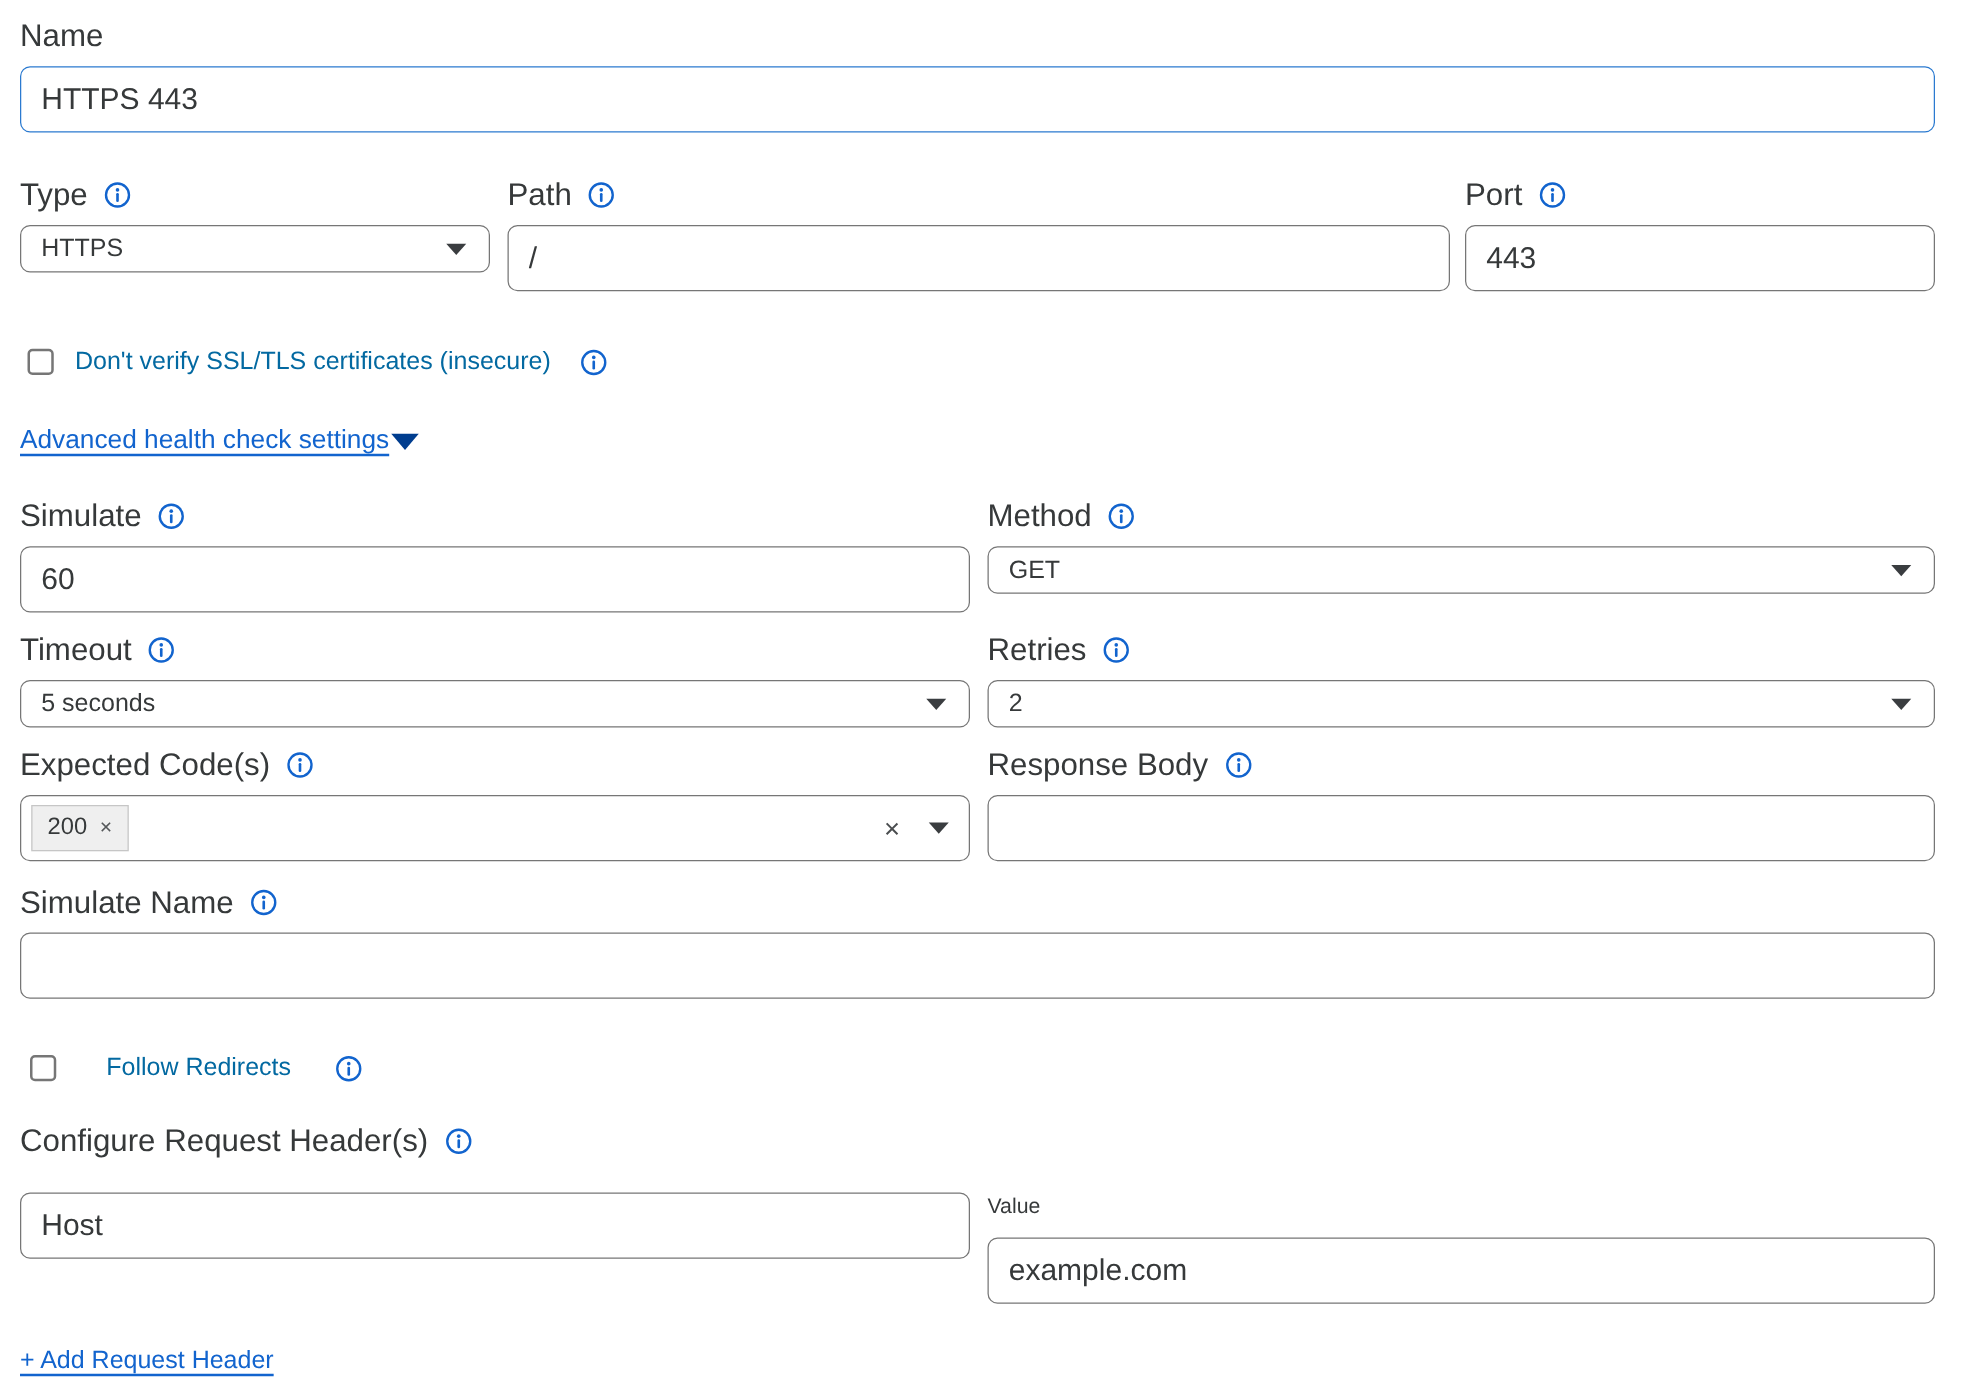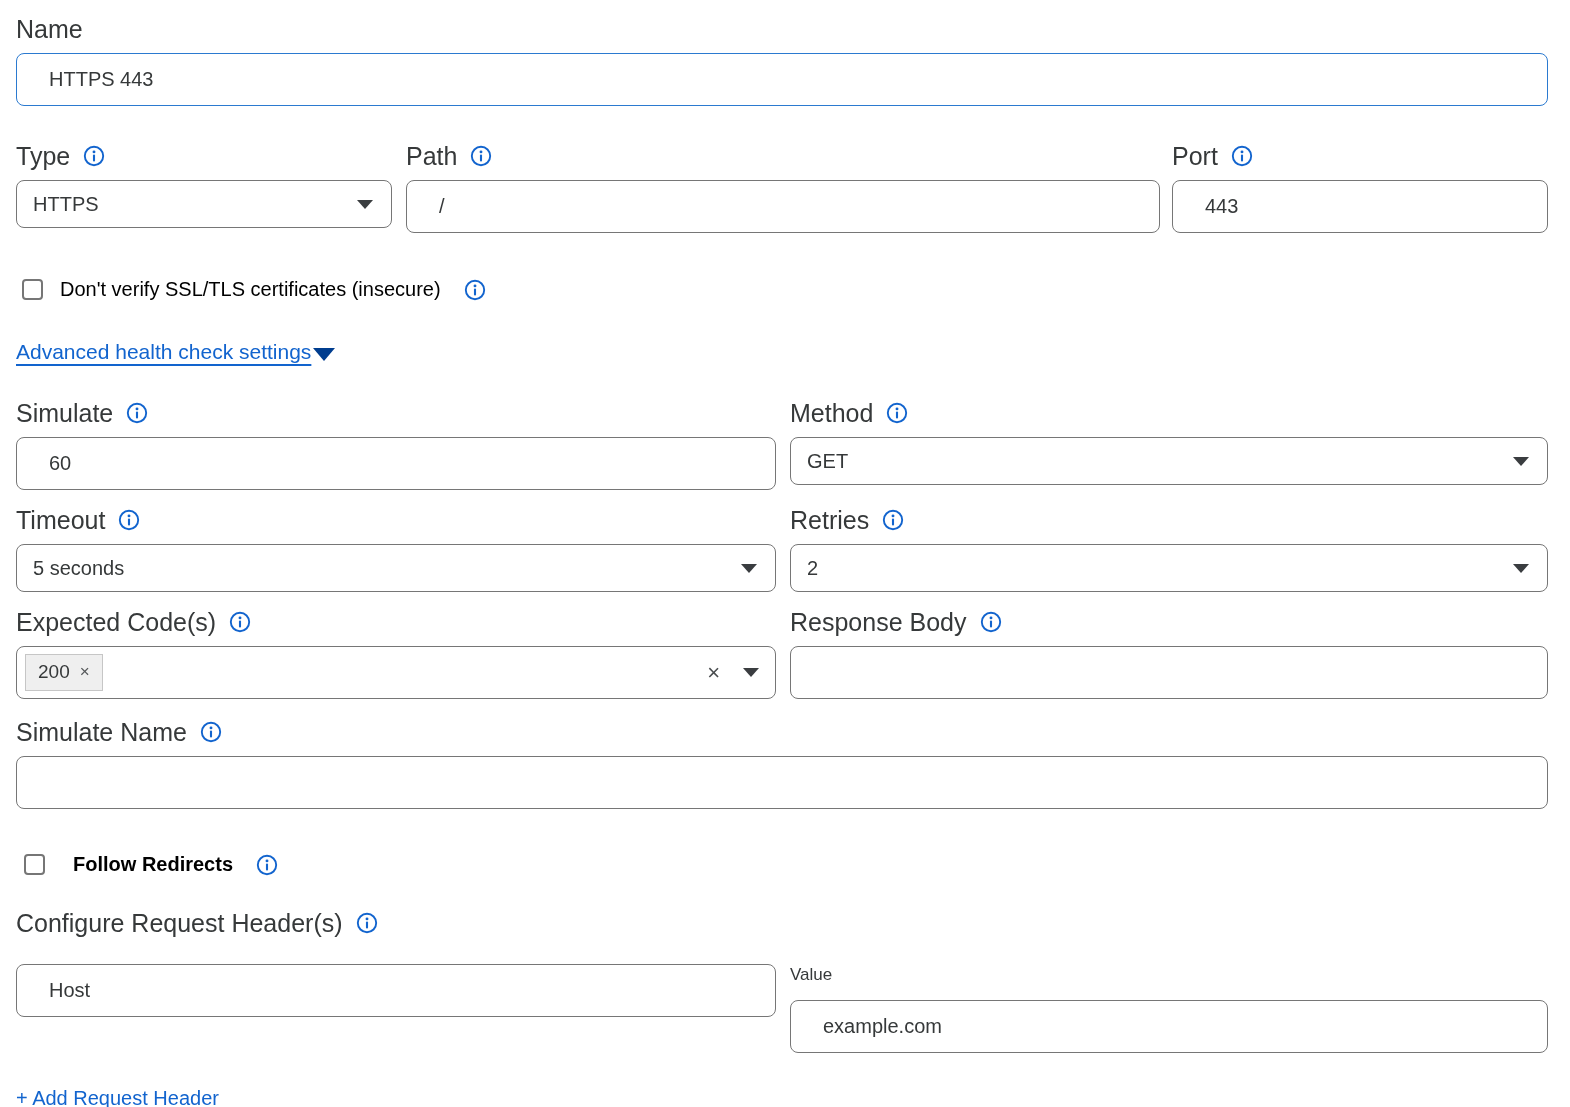--- a/index.html
+++ b/index.html
@@ -17,29 +17,29 @@
     font-size: 25px; color: #36393a; line-height: 26px;
     margin-bottom: 11px;
   }
   .sub-label {
     font-size: 17px; color: #36393a; line-height: 22px; margin-bottom: 14px;
   }
 
   .text-input {
     display: block; width: 100%; height: 53px;
     border: 1px solid #767676; border-radius: 8px;
-    padding: 0 32px; font-size: 20px; color: #36393a;
+    padding: 0 16px; font-size: 24px; color: #36393a;
     font-family: "Liberation Sans", sans-serif;
     background: #fff; outline: none;
   }
   .text-input.focused { border: 1px solid #2b7ad0; }
 
   .select-box {
     display: flex; align-items: center; justify-content: space-between;
-    width: 100%; height: 48px;
+    width: 100%; height: 38px;
     border: 1px solid #767676; border-radius: 8px;
     padding: 0 18px 0 16px; font-size: 20px; color: #36393a;
     background: #fff; cursor: pointer;
   }
   .caret {
     width: 0; height: 0;
     border-left: 8px solid transparent; border-right: 8px solid transparent;
     border-top: 9px solid #3a3d40;
   }
 
@@ -50,21 +50,21 @@
   .col-port { width: 376px; }
 
   .two-col { display: flex; gap: 14px; }
   .col-left  { width: 760px; }
   .col-right { width: 758px; }
 
   .checkbox {
     width: 21px; height: 21px; border: 2px solid #767676;
     border-radius: 4px; background: #fff; flex: 0 0 auto; cursor: pointer;
   }
-  .checkbox-row { display: flex; align-items: center; font-size: 20px; color: #000000; }
+  .checkbox-row { display: flex; align-items: center; font-size: 20px; color: #0369a1; }
 
   .info-icon { display: inline-flex; flex: 0 0 auto; cursor: pointer; }
 
   .link {
     color: #1264ce; font-size: 21px; text-decoration: underline;
     text-underline-offset: 5px; cursor: pointer;
   }
   .adv-caret {
     display: inline-block; vertical-align: middle; margin-left: 2px;
     width: 0; height: 0;
@@ -270,21 +270,21 @@
   <svg width="22" height="22" viewBox="0 0 22 22">
     <circle cx="11" cy="11" r="9.2" fill="none" stroke="#1264ce" stroke-width="1.9"></circle>
     <circle cx="11" cy="6.9" r="1.45" fill="#1264ce"></circle>
     <rect x="9.95" y="9.4" width="2.1" height="7.2" rx="1" fill="#1264ce"></rect>
   </svg>
 </span>
     </div>
     <input class="text-input" type="text" value="" style="">
   </div>
 
-  <div class="checkbox-row" style="margin-top: 44px; gap: 28px; padding-left: 8px; font-weight: bold;">
+  <div class="checkbox-row" style="margin-top: 44px; gap: 40px; padding-left: 8px;">
     <span class="checkbox"></span>
     <span>Follow Redirects</span>
     <span class="info-icon tpl-info-slot" style="margin-left: -5px;">
   <svg width="22" height="22" viewBox="0 0 22 22">
     <circle cx="11" cy="11" r="9.2" fill="none" stroke="#1264ce" stroke-width="1.9"></circle>
     <circle cx="11" cy="6.9" r="1.45" fill="#1264ce"></circle>
     <rect x="9.95" y="9.4" width="2.1" height="7.2" rx="1" fill="#1264ce"></rect>
   </svg>
 </span>
   </div>

